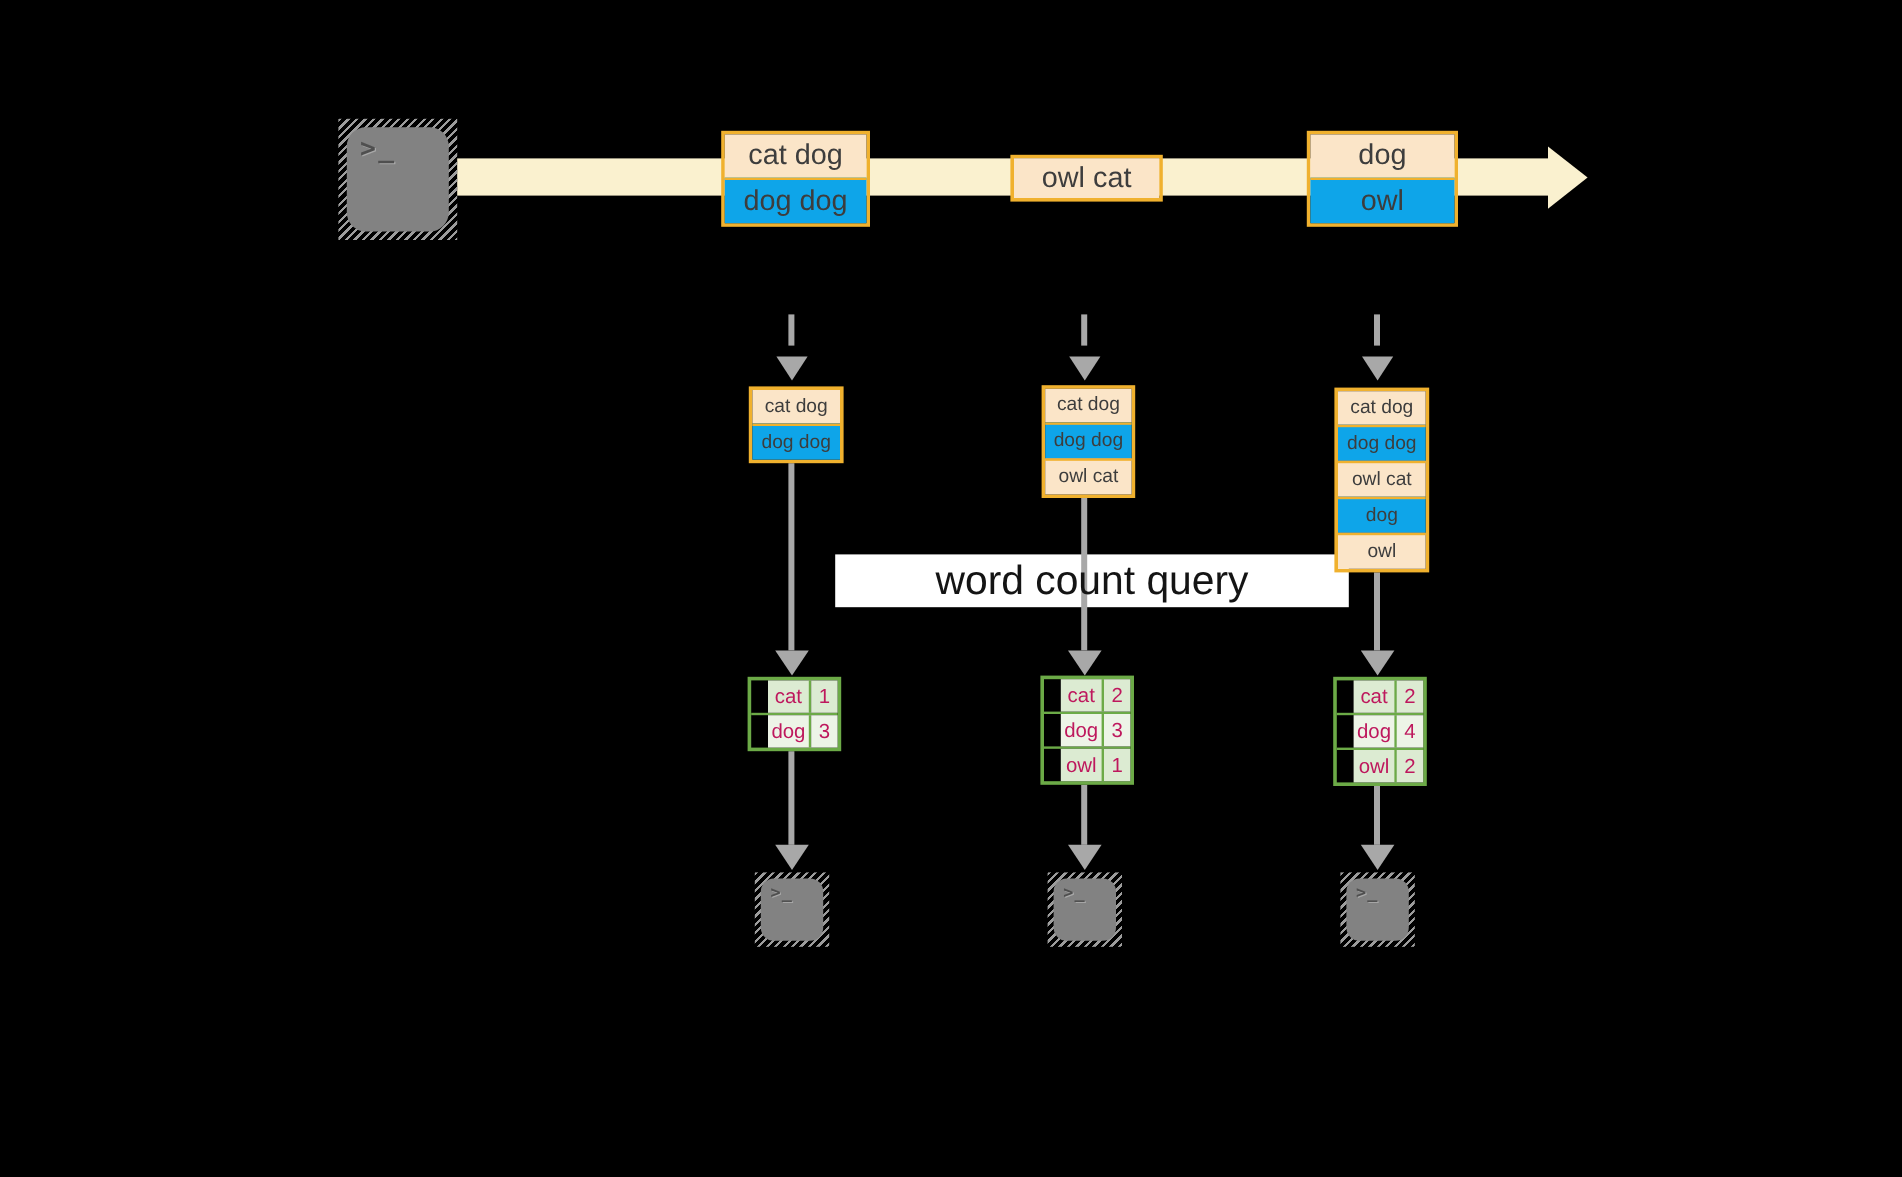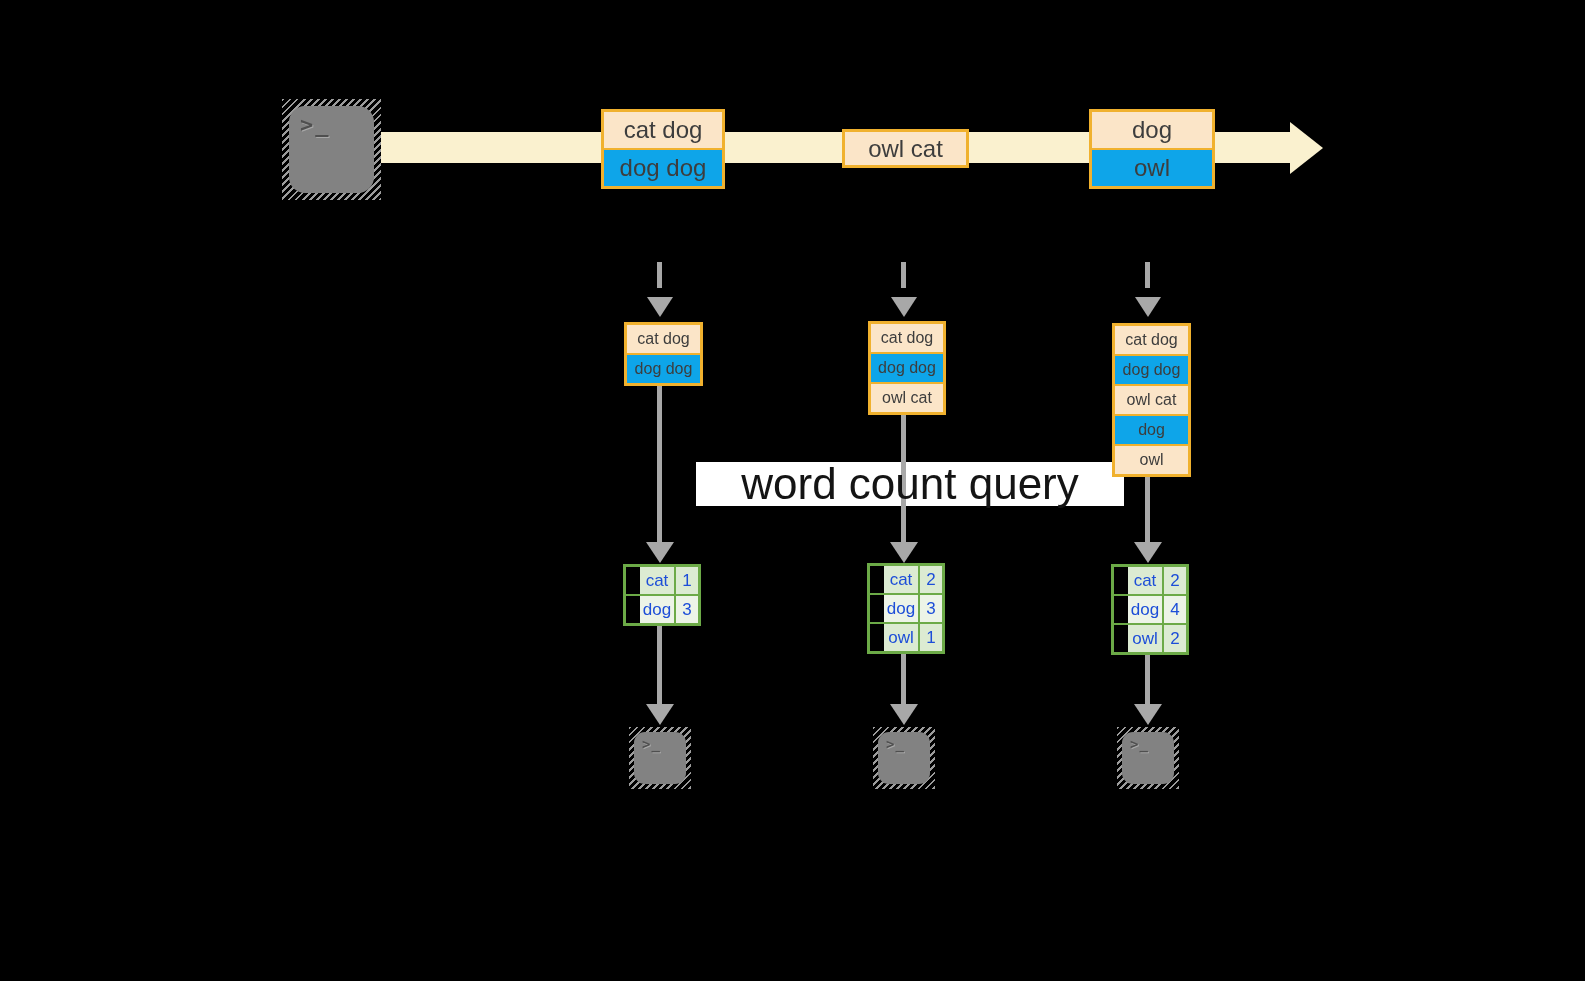--- a/index.html
+++ b/index.html
@@ -34,24 +34,24 @@
   .dash{position:absolute;width:5px;height:26px;background:#a8a8a8;z-index:3;}
   .dhead{position:absolute;width:0;height:0;border-left:13px solid transparent;
     border-right:13px solid transparent;border-top:20px solid #a8a8a8;z-index:3;}
   
   .vline{position:absolute;width:5px;background:#a8a8a8;z-index:3;}
   .ahead{position:absolute;width:0;height:0;border-left:14px solid transparent;
     border-right:14px solid transparent;border-top:21px solid #a8a8a8;z-index:3;}
   
   .label-box{position:absolute;left:696px;top:462px;width:428px;height:44px;background:#ffffff;z-index:2;}
   .label-text{position:absolute;left:696px;top:462px;width:428px;height:60px;line-height:44px;
-    text-align:center;font-size:44px;color:#141414;z-index:4;}
+    text-align:center;font-size:34px;color:#141414;z-index:4;}
   
   .gtable{position:absolute;border:3px solid #6caa47;z-index:6;width:72px;}
-  .grow{display:flex;height:27px;line-height:27px;font-size:17px;color:#1d4ed8;padding-left:14px;}
+  .grow{display:flex;height:27px;line-height:27px;font-size:17px;color:#be185d;padding-left:14px;}
   .grow + .grow{border-top:2px solid #6caa47;}
   .gword{flex:1;text-align:center;border-right:2px solid #6caa47;}
   .gcount{width:22px;text-align:center;}
   .grow.dark .gword,.grow.dark .gcount{background:#dcebd2;}
   .grow.light .gword,.grow.light .gcount{background:#edf4e7;}
 </style>
 </head>
 <body>
 
 <div class="canvas">

